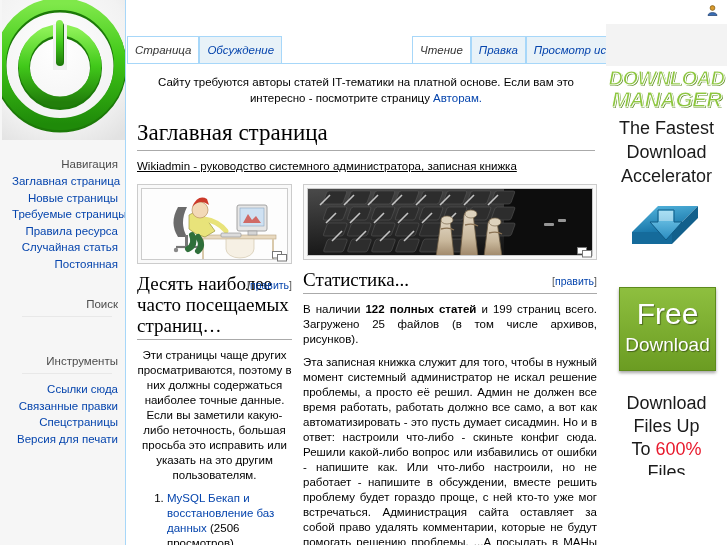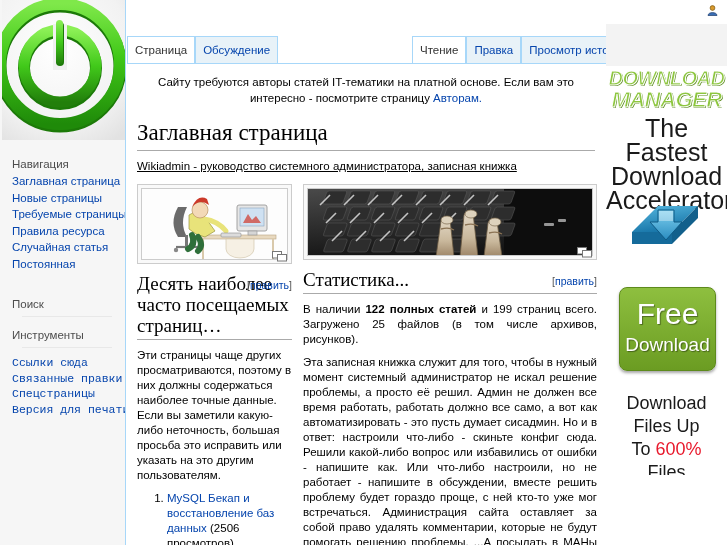--- a/index.html
+++ b/index.html
@@ -30,21 +30,21 @@
   }
   #logo-wrap {
     position: absolute;
     left: 2px; top: 0;
     width: 124px; height: 140px;
     background: #fbfbfb;
     overflow: hidden;
   }
   #logo-svg { position: absolute; left: -6px; top: -4px; }
 
-  .portlet { margin: 0 16px 2px 0; padding: 0 8px 0 12px; }
+  .portlet { margin: 0 16px 2px 0; padding: 0 8px 0 12px; text-align: right; }
   .portlet-h {
     color: #4d4d4d;
     font-size: 11.5px;
     padding: 8px 0 3px 0;
     font-weight: normal;
     white-space: nowrap;
   }
   .portlet ul { list-style: none; margin: 0; padding: 0; }
   .portlet li { line-height: 15.5px; }
   .portlet a {
@@ -53,21 +53,21 @@
     font-size: 11.5px;
     white-space: nowrap;
   }
   .rule {
     height: 1px;
     background: #e8e8e8;
     margin: 3px 6px 0 10px;
   }
   #nav-portlet { position: absolute; left: 0; top: 150px; width: 126px; }
   #search-portlet { position: absolute; left: 0; top: 290px; width: 126px; }
-  #tools-portlet { position: absolute; left: 0; top: 321px; width: 126px; }
+  #tools-portlet { position: absolute; left: 0; top: 347px; width: 126px; }
 
   
   #personal {
     position: absolute;
     right: 6px; top: 4px;
     font-size: 11.5px;
     white-space: nowrap;
     z-index: 6;
   }
   #personal .user-icon {
@@ -92,20 +92,21 @@
     padding: 0 7px;
     font-size: 11.5px;
     color: #0645ad;
     background: #e8f2f8;
     border-left: 1px solid #a7d7f9;
     border-right: 1px solid #a7d7f9;
     border-top: 1px solid #a7d7f9;
     border-bottom: 1px solid #a7d7f9;
     vertical-align: bottom;
     white-space: nowrap;
+    font-style: italic;
   }
   .tab.selected {
     background: #ffffff;
     color: #333;
     border-bottom: 1px solid #ffffff;
   }
   #searchbox {
     display: inline-block;
     vertical-align: bottom;
     margin-left: 6px;
@@ -212,21 +213,21 @@
     right: 0; top: 2px;
     font-size: 10.5px;
     color: #555;
     font-family: "Liberation Sans", sans-serif;
   }
   .editsection a { color: #0645ad; text-decoration: none; }
   .ptext {
     font-size: 11.5px;
     line-height: 15px;
     margin: 8px 0 0 0;
-    text-align: left;
+    text-align: center;
   }
   #col-right .ptext { text-align: justify; }
   ol.toplist {
     margin: 8px 0 0 0;
     padding-left: 30px;
     font-size: 11.5px;
     line-height: 15px;
   }
   ol.toplist a { color: #0645ad; text-decoration: none; }
 
@@ -253,28 +254,28 @@
     -webkit-text-stroke: 1px #ffffff;
     text-shadow: 1px 1px 0 #5a8a1e;
   }
   #ad-logo-1 {
     position: absolute; left: 0; top: 68px; width: 121px;
     font-size: 20px; line-height: 21px;
   }
   #ad-logo-1 .l2 { font-size: 22px; }
   #ad-tagline {
     position: absolute; left: 0; top: 116px; width: 121px;
-    font-size: 25px; line-height: 24px;
+    font-size: 18px; line-height: 24px;
     color: #1a1a1a;
   }
   #ad-arrow { position: absolute; left: 22px; top: 196px; }
   #ad-button {
     position: absolute; left: 13px; top: 287px;
     width: 97px; height: 84px;
-    border-radius: 8px;
+    border-radius: 0;
     background: linear-gradient(#8ebf3f, #6b9c22);
     border: 1px solid #5d8a1c;
     box-shadow: 0 2px 3px rgba(0,0,0,.35);
     color: #fff;
   }
   #ad-button .free {
     font-size: 30px; line-height: 40px; padding-top: 6px;
     text-shadow: 1px 1px 1px rgba(0,0,0,.4);
   }
   #ad-button .dl {
@@ -341,21 +342,21 @@
     </div>
 
     <div class="portlet" id="search-portlet">
       <div class="portlet-h">Поиск</div>
       <div class="rule"></div>
     </div>
 
     <div class="portlet" id="tools-portlet">
       <div class="portlet-h">Инструменты</div>
       <div class="rule"></div>
-      <ul style="margin-top:7px;font-family:Liberation Mono, monospace;">
+      <ul style="margin-top:7px;">
         <li><a href="#">Ссылки сюда</a></li>
         <li><a href="#">Связанные правки</a></li>
         <li><a href="#">Спецстраницы</a></li>
         <li><a href="#">Версия для печати</a></li>
       </ul>
     </div>
   </div>
 
   <div id="personal">
     <span class="user-icon">

